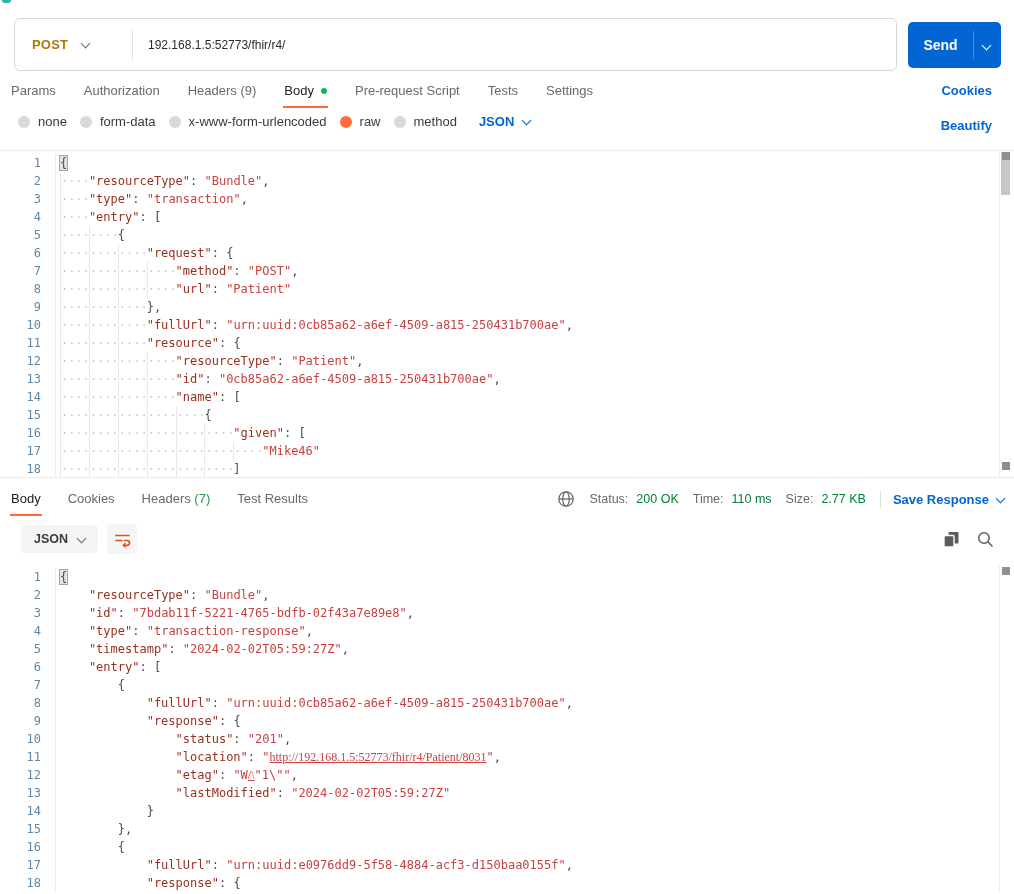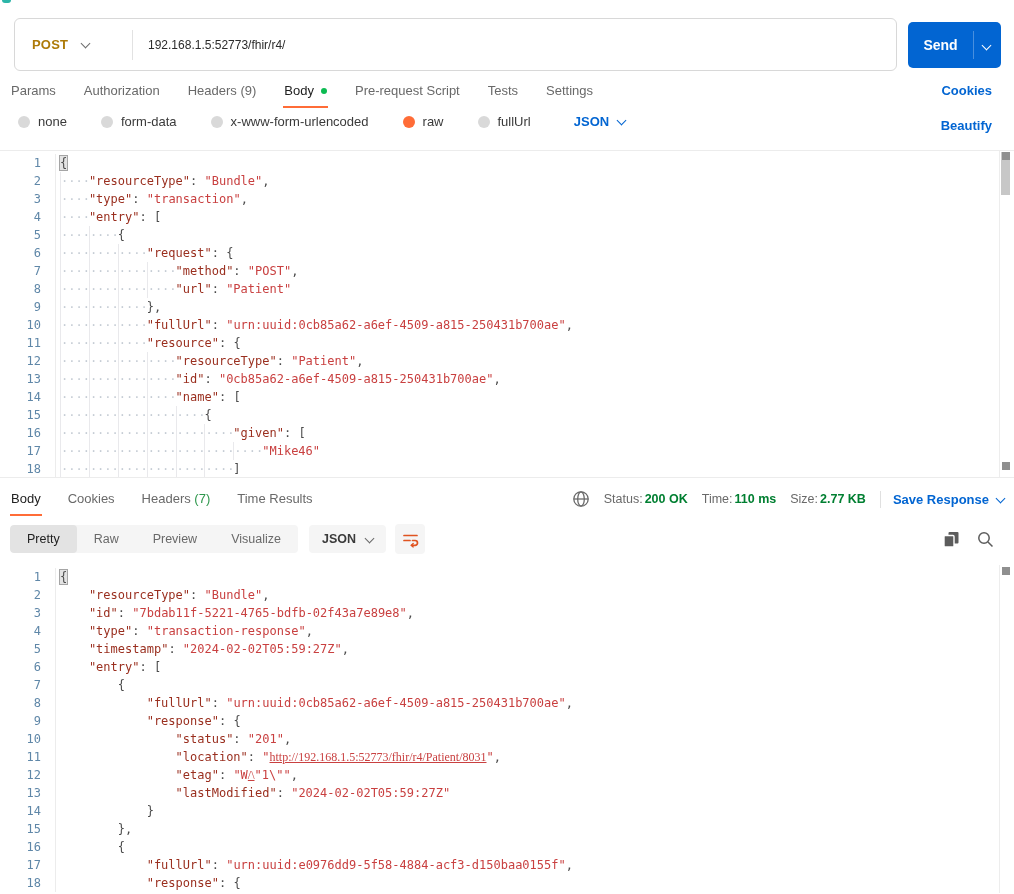--- a/index.html
+++ b/index.html
@@ -41,21 +41,21 @@
   
   .req-tabs{position:absolute;top:81px;left:10px;display:flex;gap:26px;font-size:13px;color:#696969;}
   .req-tabs .tab{padding:2px 1px 8px 1px;border-bottom:2px solid transparent;display:flex;align-items:center;cursor:pointer;}
   .req-tabs .tab.active{color:#212121;border-bottom-color:var(--accent);}
   .gdot{width:6px;height:6px;border-radius:50%;background:var(--green-dot);margin-left:7px;display:inline-block;}
   .link-blue{color:var(--blue);font-weight:bold;font-size:13px;cursor:pointer;}
   .cookies-link{position:absolute;top:83px;right:22px;}
   .beautify-link{position:absolute;top:118px;right:22px;}
 
   
-  .modes{position:absolute;top:114px;left:18px;display:flex;align-items:flex-start;gap:34px;font-size:13px;color:#3a3a3a;}
+  .modes{position:absolute;top:114px;left:18px;display:flex;align-items:flex-start;gap:13px;font-size:13px;color:#3a3a3a;}
   .mode{display:flex;align-items:center;gap:8px;cursor:pointer;}
   .radio{width:12px;height:12px;border-radius:50%;background:#d9d9d9;}
   .mode.selected .radio{background:var(--accent);}
   .fmt-blue{display:flex;align-items:center;margin-left:9px;color:var(--blue);font-weight:bold;cursor:pointer;}
   .fmt-blue .chev{margin-left:9px;}
 
   
   .editor{
     position:absolute;left:0;right:0;background:#fff;
     font-family:"DejaVu Sans Mono", monospace;font-size:12px;line-height:18px;
@@ -80,21 +80,21 @@
   .sb-mark{position:absolute;left:2px;width:8px;height:8px;background:#8f8f8f;}
 
   
   .resp-tabs{position:absolute;top:489px;left:10px;display:flex;gap:25px;font-size:13px;color:#696969;}
   .resp-tabs .tab{padding:2px 1px 8px 1px;border-bottom:2px solid transparent;cursor:pointer;}
   .resp-tabs .tab.active{color:#212121;border-bottom-color:var(--accent);}
   .resp-tabs .count{color:var(--count-green);}
 
   .resp-meta{position:absolute;top:490px;right:10px;display:flex;align-items:center;font-size:12.5px;color:#696969;}
   .meta-pair{margin-left:14px;}
-  .meta-val{color:var(--status-green);margin-left:2px;font-weight:bold;}
+  .meta-val{color:var(--status-green);margin-left:8px;}
   .meta-div{width:1px;height:17px;background:#e0e0e0;margin:0 12px 0 14px;}
   .save-resp{display:flex;align-items:center;color:var(--blue);font-weight:bold;font-size:13px;cursor:pointer;}
   .save-resp .chev{margin-left:8px;}
 
   .resp-toolbar{position:absolute;top:524px;left:10px;right:10px;height:30px;display:flex;align-items:center;}
   .seg{display:flex;background:#f5f5f5;border-radius:4px;font-size:12.5px;color:#696969;overflow:hidden;}
   .seg .vtab{padding:7px 17px;cursor:pointer;border-radius:4px;}
   .seg .vtab.active{background:#e3e3e3;color:#212121;}
   .fmt-gray{display:flex;align-items:center;background:#f5f5f5;border-radius:4px;margin-left:11px;padding:7px 13px;color:#3b3b3b;font-weight:bold;font-size:12.5px;cursor:pointer;}
   .fmt-gray .chev{margin-left:10px;color:#696969;}
@@ -159,21 +159,21 @@
     <div class="mode">
       <span class="radio"></span>
       <span>x-www-form-urlencoded</span>
     </div>
     <div class="mode selected">
       <span class="radio"></span>
       <span>raw</span>
     </div>
     <div class="mode">
       <span class="radio"></span>
-      <span>fullUrl</span>
+      <span>method</span>
     </div>
     <div class="fmt-blue">
       <span>JSON</span>
       <span class="chev"></span>
     </div>
   </div>
 <div class="link-blue beautify-link">Beautify</div>
 
 <div class="editor req" id="req-editor">
     <div class="line"><span class="gutter">1</span><span class="code"><span class="tk-b">{</span></span></div>
@@ -198,47 +198,41 @@
 <div class="scrollbar" style="top:151px;height:326px;bottom:auto;">
   <div class="sb-thumb"></div>
   <div class="sb-mark" style="top:1px;"></div>
   <div class="sb-mark" style="bottom:7px;"></div>
 </div>
 
 <div class="resp-tabs" id="resp-tabs">
     <div class="tab active"><span>Body</span></div>
     <div class="tab"><span>Cookies</span></div>
     <div class="tab"><span>Headers</span><span class="count"> (7)</span></div>
-    <div class="tab"><span>Time Results</span></div>
+    <div class="tab"><span>Test Results</span></div>
   </div>
 <div class="resp-meta">
   <span class="icon-btn">
     <svg width="18" height="18" viewBox="0 0 18 18" fill="none" stroke="#6b6b6b" stroke-width="1.3">
       <circle cx="9" cy="9" r="7.2"></circle>
         <ellipse cx="9" cy="9" rx="3.3" ry="7.2"></ellipse>
         <line x1="1.8" y1="9" x2="16.2" y2="9"></line>
     </svg>
   </span>
   <span class="meta-pair"><span>Status:</span><span class="meta-val">200 OK</span></span>
   <span class="meta-pair"><span>Time:</span><span class="meta-val">110 ms</span></span>
   <span class="meta-pair"><span>Size:</span><span class="meta-val">2.77 KB</span></span>
   <span class="meta-div"></span>
   <span class="save-resp">
     <span>Save Response</span>
     <span class="chev"></span>
   </span>
 </div>
 
 <div class="resp-toolbar">
-  <div class="seg" id="view-tabs">
-      <div class="vtab active">Pretty</div>
-      <div class="vtab">Raw</div>
-      <div class="vtab">Preview</div>
-      <div class="vtab">Visualize</div>
-    </div>
   <div class="fmt-gray">
     <span>JSON</span>
     <span class="chev"></span>
   </div>
   <div class="wrap-btn">
     <svg width="17" height="17" viewBox="0 0 17 17" fill="none" stroke="#e05320" stroke-width="1.7" stroke-linecap="round">
       <line x1="2" y1="4.5" x2="15" y2="4.5"></line>
       <line x1="2" y1="9.5" x2="8" y2="9.5"></line>
       <path d="M10.5 9.5 h2.6 a2.4 2.4 0 0 1 0 4.8 h-3.6"></path>
       <path d="M11.2 12.6 l-1.8 1.7 1.8 1.6" stroke-width="1.4"></path>

